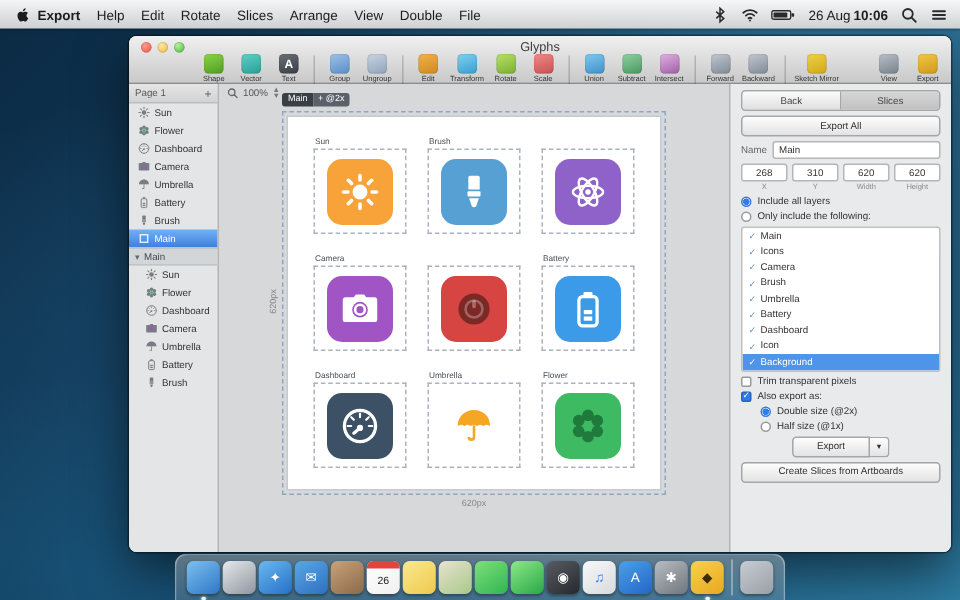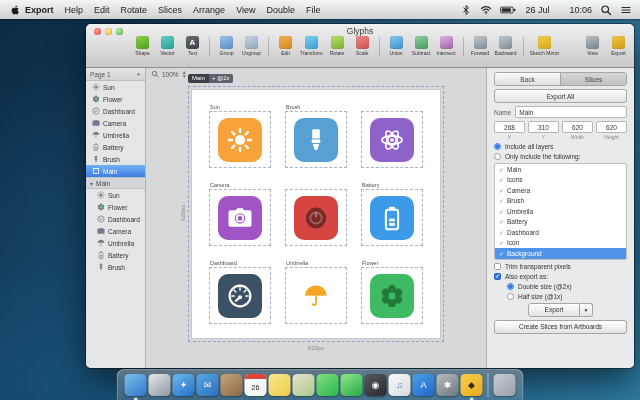--- a/index.html
+++ b/index.html
@@ -17,26 +17,26 @@
     box-shadow:0 1px 2px rgba(0,0,0,0.35)}
   .apple-wrap{width:11px;height:12px;display:flex;margin:0 4px 0 2px}
   .apple-wrap svg{width:11px;height:12px}
   .mb-app{font-weight:bold;margin-right:11px}
   .menu-item{margin-right:11px;white-space:nowrap}
   .mb-spacer{flex:1}
   .status-icon{width:12px;height:12px;margin-left:8px;color:#2a2a2a;display:flex}
   .status-icon svg{width:100%;height:100%}
   .status-icon.batt{width:16px}
   .mb-date{margin-left:9px}
-  .mb-time{margin-left:20px;font-weight:normal}
+  .mb-time{margin-left:2px;font-weight:bold}
   
   .window{position:absolute;left:86px;top:24px;width:548px;height:344px;border-radius:5px;
     box-shadow:0 14px 34px rgba(0,0,0,0.55),0 0 0 1px rgba(0,0,0,0.4);
     background:#e8e8e8;display:flex;flex-direction:column;overflow:hidden;z-index:30}
-  .chrome{height:44px;flex:none;position:relative;border-bottom:1px solid #8d8d8d;
+  .chrome{height:32px;flex:none;position:relative;border-bottom:1px solid #8d8d8d;
     background:linear-gradient(#f0f0f0,#c9c9c9)}
   .win-title{text-align:center;font-size:8.5px;color:#3c3c3c;padding-top:2px}
   .lights{position:absolute;left:8px;top:4px;display:flex;gap:4px}
   .light{width:7px;height:7px;border-radius:50%;box-shadow:inset 0 0 1px rgba(0,0,0,0.4)}
   .light.red{background:radial-gradient(circle at 35% 30%,#ff9a8a,#f55448)}
   .light.yellow{background:radial-gradient(circle at 35% 30%,#ffe9a0,#f5b63c)}
   .light.green{background:radial-gradient(circle at 35% 30%,#b8f0a0,#48ba38)}
   .toolbar{position:absolute;left:46px;right:5px;top:12px;display:flex;align-items:flex-start;gap:4px}
   .tb-item{display:flex;flex-direction:column;align-items:center;min-width:21px}
   .tb-icon{width:13px;height:13px;border-radius:3px;box-shadow:inset 0 0 1px rgba(0,0,0,0.35);
@@ -165,21 +165,21 @@
           <circle cx="12" cy="19.4" r="1.3" fill="currentColor" stroke="none"></circle>
         </svg>
     </div>
     <div class="status-icon batt">
       <svg viewBox="0 0 28 14">
           <rect x="1" y="2" width="22" height="10" rx="2" fill="none" stroke="currentColor" stroke-width="1.6"></rect>
           <rect x="24" y="5" width="3" height="4" rx="1" fill="currentColor"></rect>
           <rect x="3" y="4" width="16" height="6" rx="1" fill="currentColor"></rect>
         </svg>
     </div>
-    <div class="mb-date">26 Jul</div>
+    <div class="mb-date">26 Aug</div>
     <div class="mb-time">10:06</div>
     <div class="status-icon">
       <svg viewBox="0 0 24 24" fill="none" stroke="currentColor" stroke-width="2.4">
           <circle cx="10.5" cy="10.5" r="6.5"></circle>
           <line x1="15.5" y1="15.5" x2="21" y2="21" stroke-linecap="round"></line>
         </svg>
     </div>
     <div class="status-icon">
       <svg viewBox="0 0 24 24" stroke="currentColor" stroke-width="2.4" stroke-linecap="round">
           <line x1="4" y1="7" x2="20" y2="7"></line>

